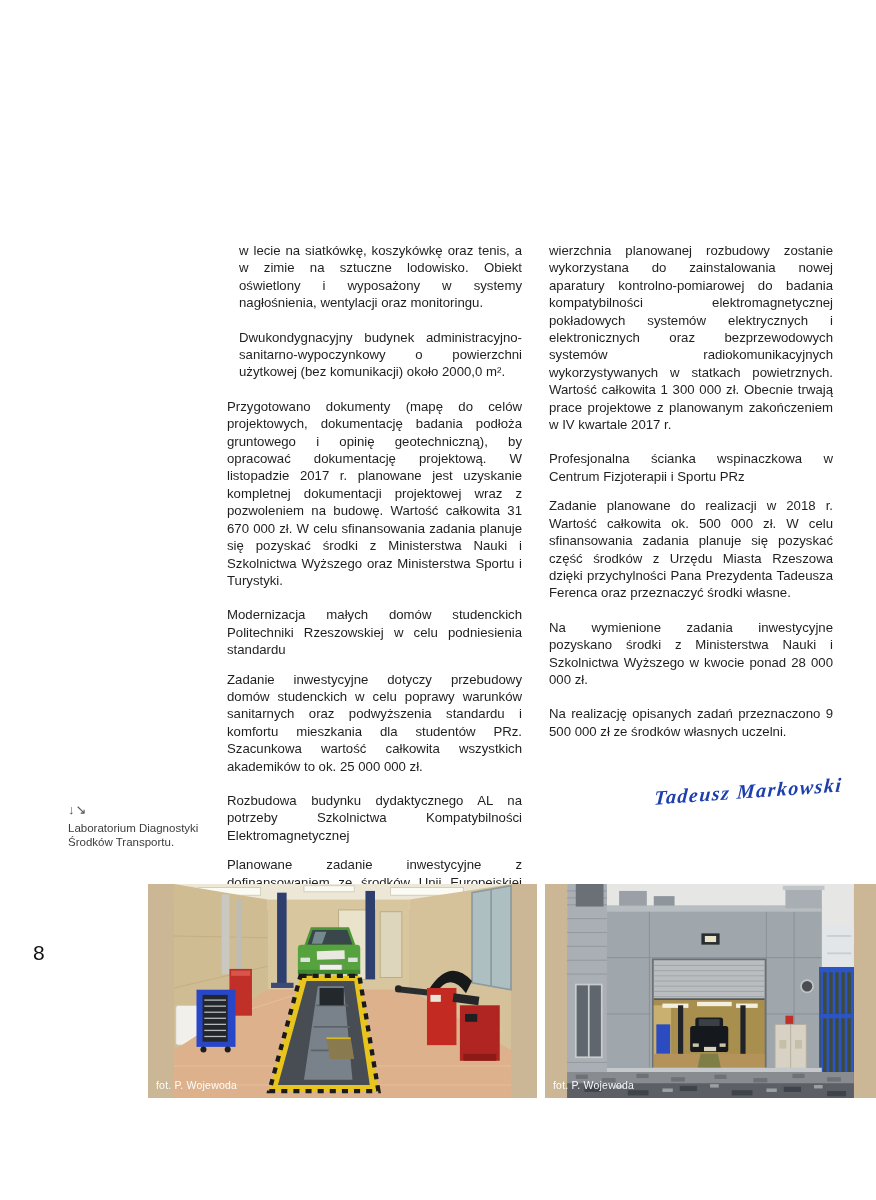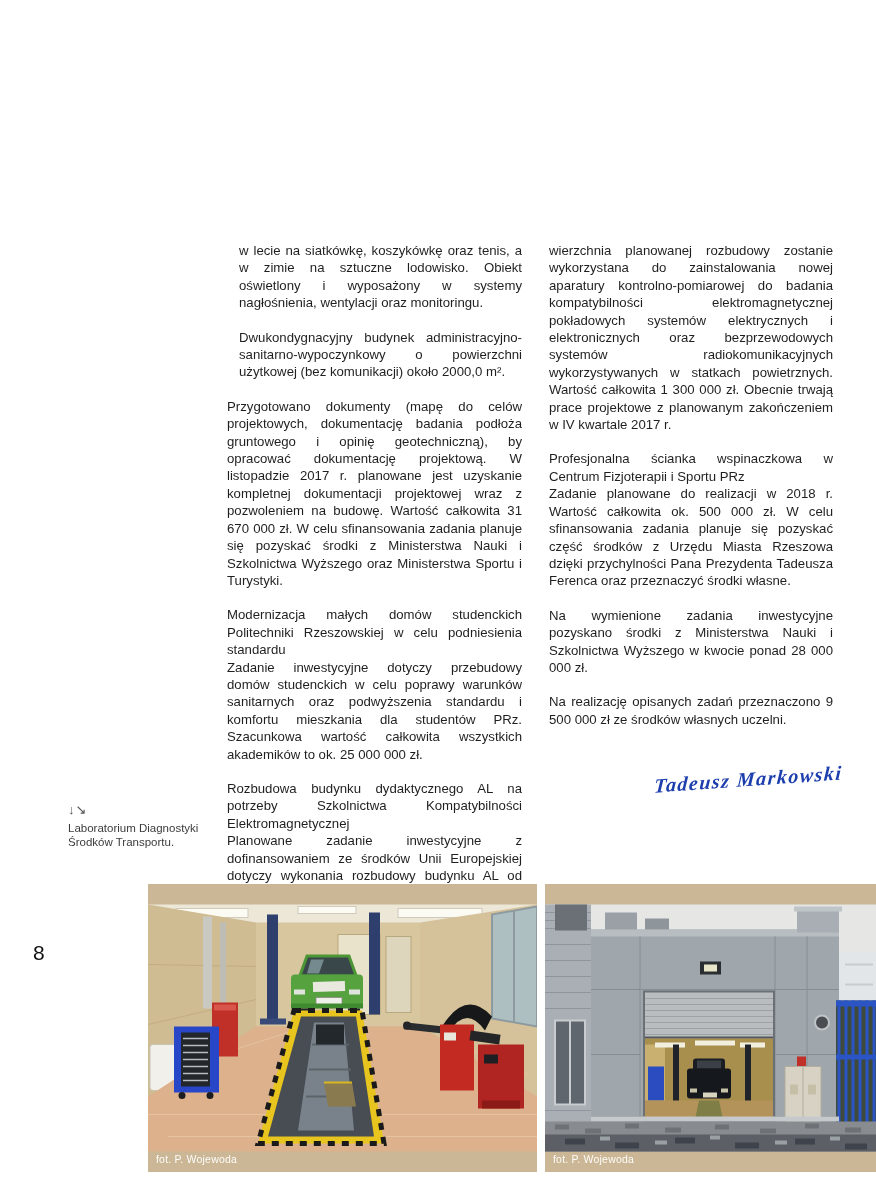--- a/index.html
+++ b/index.html
@@ -14,35 +14,35 @@
   }
   .col {
     position:absolute; top:242px;
     font-size:13.2px; line-height:17.4px; text-align:justify;
   }
   .col-left  { left:227px; width:295px; }
   .col-right { left:549px; width:284px; }
   .para { margin:0 0 17px 0; }
   .para.indent { margin-left:12px; }
   .heading { font-weight:normal; margin:0; text-align:justify; }
-  .para.tight { margin-top:0; }
+  .para.tight { margin-top:12px; }
   .para.bold { font-weight:normal; }
   .signature {
     margin-top:26px; margin-left:105px; display:inline-block;
     font-family:"Liberation Serif", serif; font-style:italic; font-weight:bold;
     font-size:20px; letter-spacing:1.5px; color:#1d3fae;
     transform:rotate(-4deg) skewX(-8deg); white-space:nowrap;
   }
   .margin-caption {
     position:absolute; left:68px; top:803px;
     font-size:11.5px; line-height:14.5px; color:#3c3c3c; text-align:left;
   }
   .margin-caption .arrows { font-size:13px; color:#555; letter-spacing:1px; margin-bottom:3px; }
   .photo {
-    position:absolute; top:884px; height:288px; overflow:hidden; background:#cbb795;
+    position:absolute; top:884px; height:214px; overflow:hidden; background:#cbb795;
   }
   .photo-left  { left:148px; width:389px; }
   .photo-right { left:545px; width:331px; }
   .photo svg { display:block; width:100%; height:100%; }
   .photo-credit {
     position:absolute; left:8px; bottom:7px;
     font-size:10.5px; color:rgba(255,255,255,0.95); letter-spacing:0.2px;
   }
 </style>
 </head>

